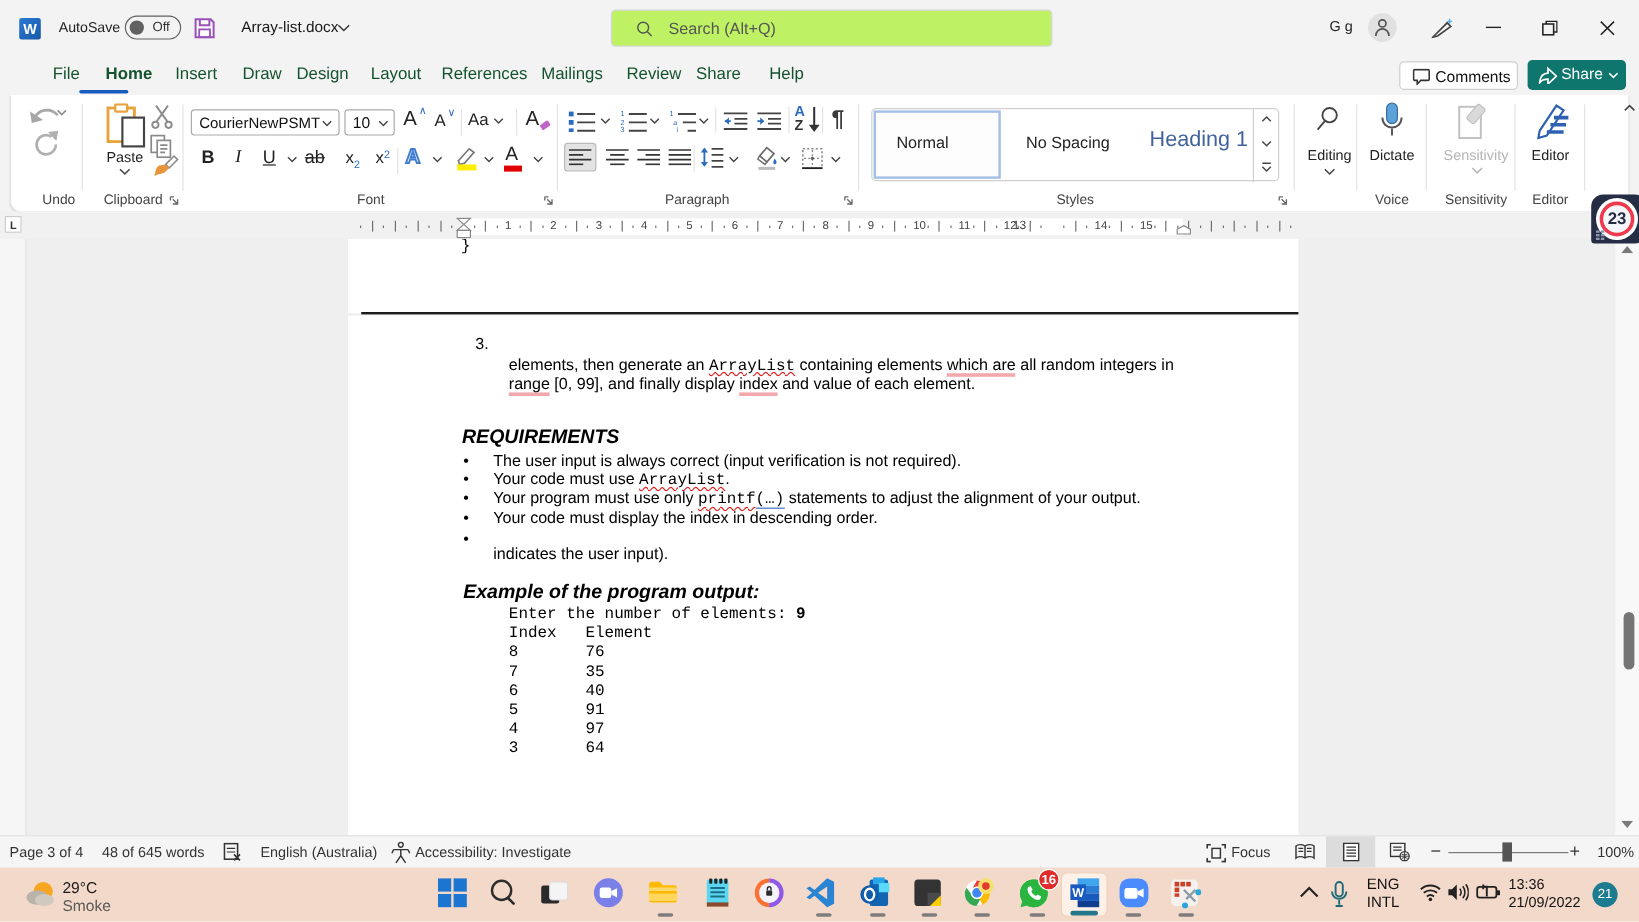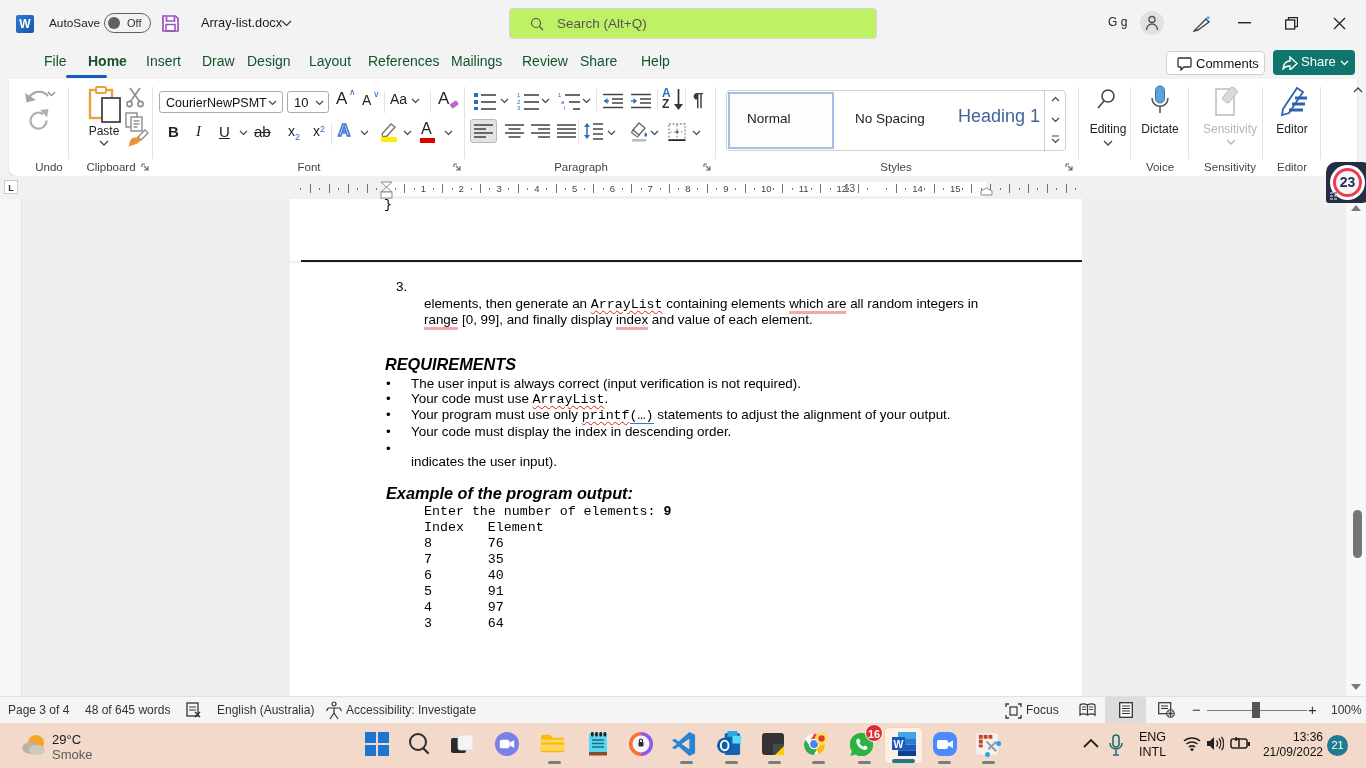--- a/index.html
+++ b/index.html
@@ -796,21 +796,21 @@
   </svg>
   <svg class="abs" style="left:1206px;top:13px;" width="18" height="15" viewBox="0 0 18 15">
     <path d="M1 5 h3 l4 -4 v13 l-4 -4 h-3 z" fill="#222"></path>
     <path d="M10.5 4.5 a5 5 0 0 1 0 6 M13 2.5 a8 8 0 0 1 0 10 M15.5 0.8 a11 11 0 0 1 0 13.4" fill="none" stroke="#222" stroke-width="1.3"></path>
   </svg>
   <svg class="abs" style="left:1230px;top:13px;" width="21" height="15" viewBox="0 0 21 15">
     <rect x="1" y="3" width="16" height="9" rx="2" fill="none" stroke="#222" stroke-width="1.5"></rect>
     <rect x="17.5" y="6" width="2.5" height="4" fill="#222"></rect>
     <path d="M6 1 v4 M6 3 h3 v8" fill="none" stroke="#222" stroke-width="1.6"></path>
   </svg>
-  <div class="abs" style="left:1257px;top:7px;width:66px;font-size:12px;color:#111;text-align:right;line-height:15px;">13:36<br>21/09/2022</div>
+  <div class="abs" style="left:1257px;top:7px;width:66px;font-size:12px;color:#111;text-align:left;line-height:15px;">13:36<br>21/09/2022</div>
   <div class="abs" style="left:1327px;top:12px;width:21px;height:21px;border-radius:50%;background:#1d7c8f;color:#fff;font-size:11px;text-align:center;line-height:21px;">21</div>
 </div>
 
 <div id="overlay23" class="abs" style="left:1326px;top:162px;width:46px;height:41px;background:#252d45;border-radius:10px 10px 10px 3px;">
   <div class="abs" style="left:4px;top:3px;width:35px;height:35px;border-radius:50%;background:#fff;"></div>
   <div class="abs" style="left:7px;top:6px;width:29px;height:29px;border-radius:50%;border:3px solid #ef3a4e;background:#f4f6fb;"></div>
   <div class="abs" style="left:10px;top:12px;width:23px;text-align:center;font-size:14px;font-weight:bold;color:#252d45;">23</div>
   <svg class="abs" style="left:3px;top:29px;" width="9" height="10" viewBox="0 0 9 10">
     <g fill="#8b93ad">
         <rect x="1" y="1" width="3" height="2"></rect>

